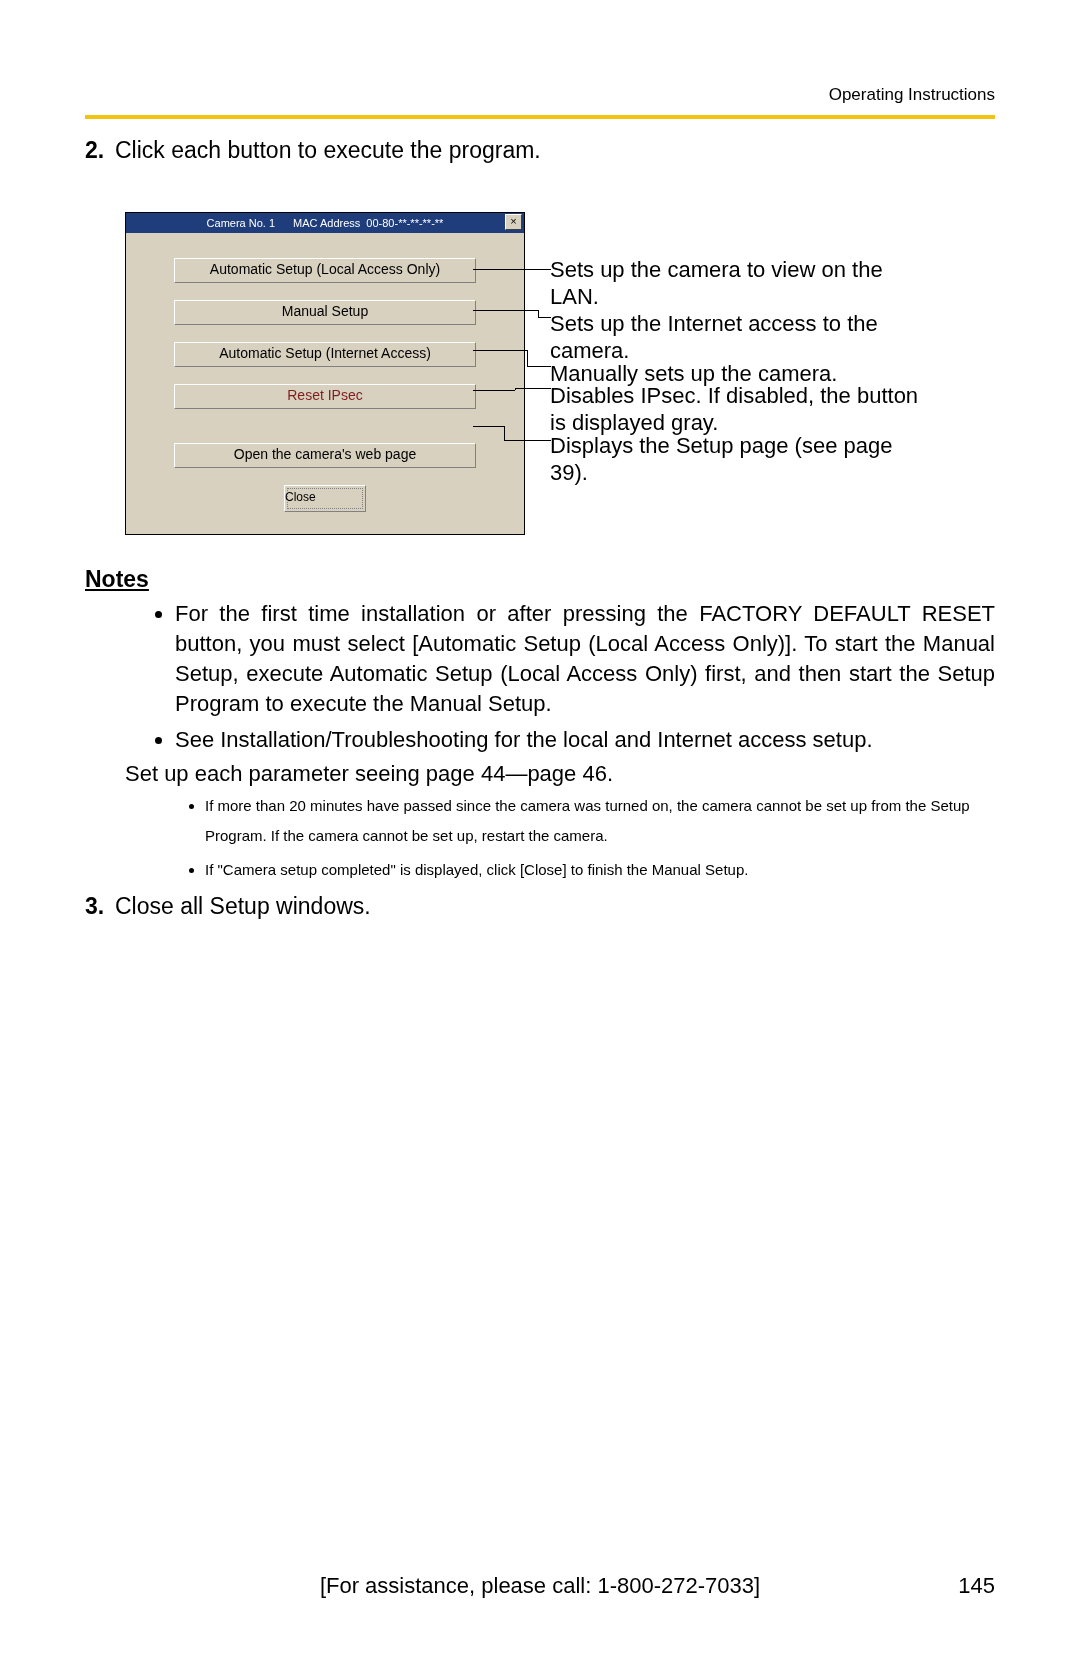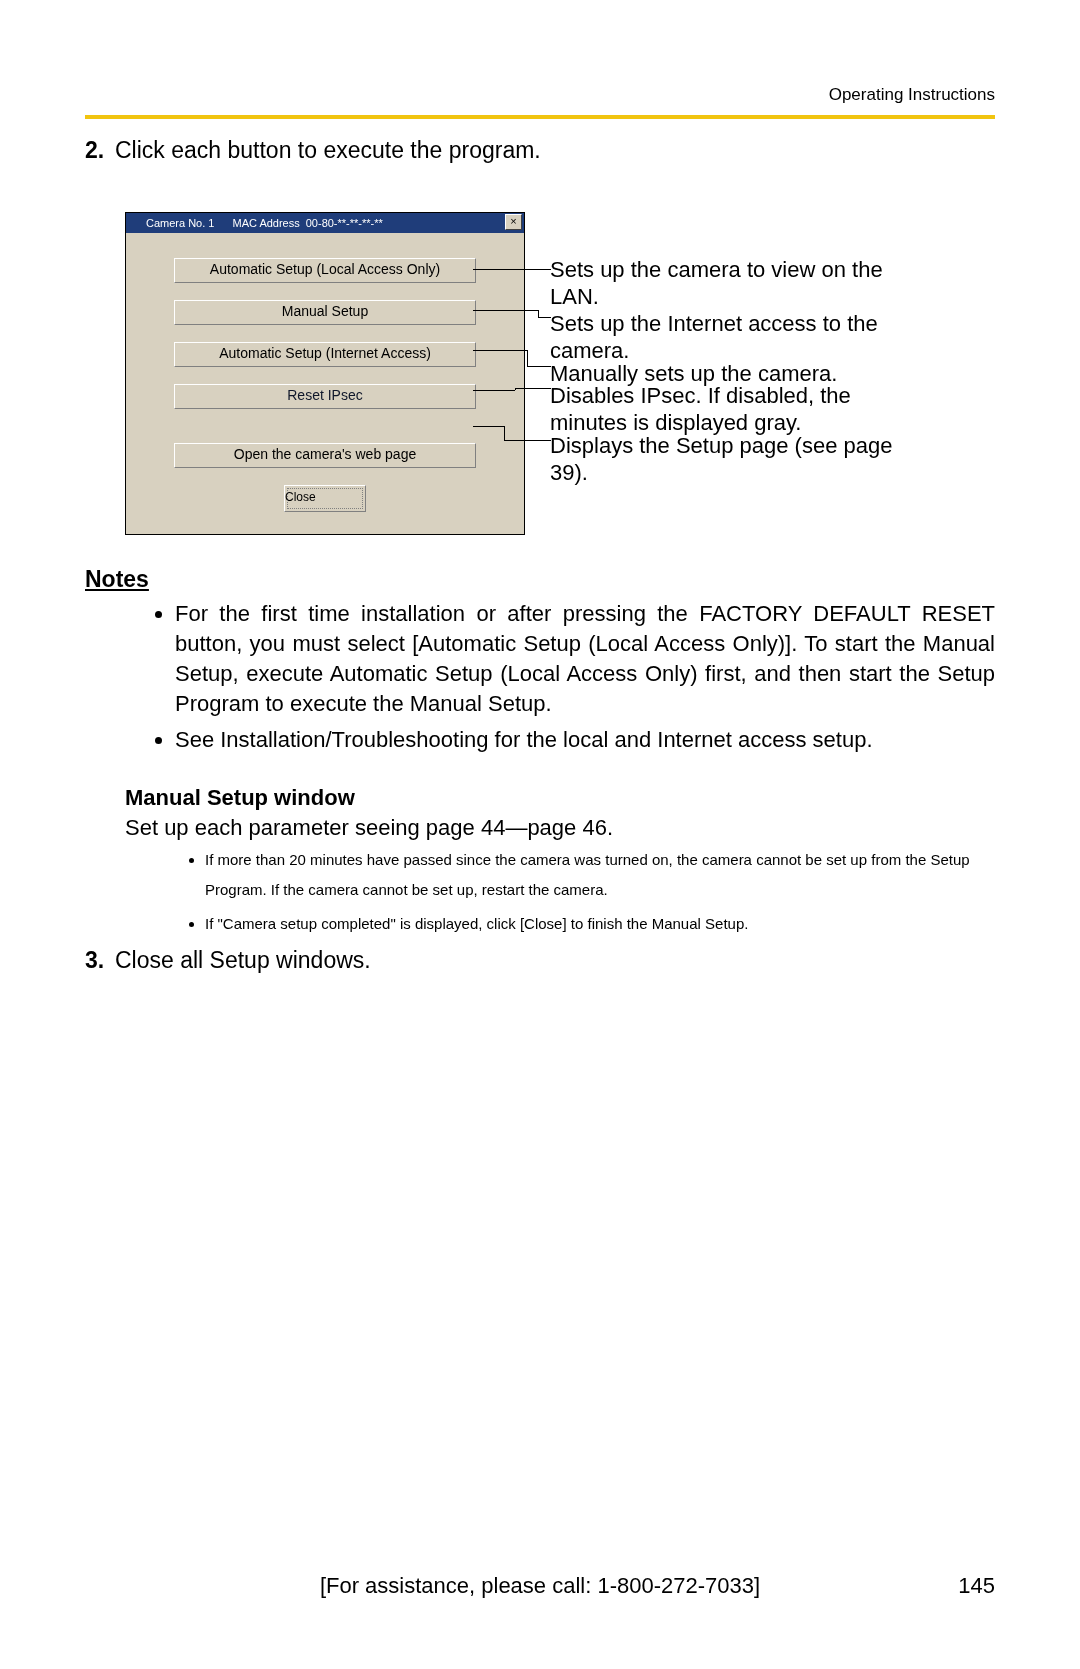--- a/index.html
+++ b/index.html
@@ -5,25 +5,25 @@
   html,body{margin:0;padding:0;background:#fff;font-family:Arial,Helvetica,sans-serif;color:#000;}
   .page{width:1080px;height:1669px;position:relative;margin:0 auto;background:#fff;box-sizing:border-box;padding:100px 85px 60px 85px;}
   .rule{position:absolute;left:85px;right:85px;top:115px;height:4px;background:#f1c40f;}
   .header-right{position:absolute;right:85px;top:85px;font-size:17px;}
   .step-block{position:relative;margin-top:37px;}
   .step-num{font-weight:bold;font-size:23px;position:absolute;left:0;top:0;}
   .step-txt{font-size:23px;margin-left:30px;}
   
   .figure{position:relative;height:310px;margin-top:48px;margin-left:40px;}
   .dialog{position:absolute;left:0;top:0;width:398px;background:#d8d1c0;border:1px solid #000;}
-  .dialog-title{height:18px;background:#1f3d7a;color:#fff;font-size:11px;padding:1px 20px;display:flex;align-items:center;position:relative;font-family:Tahoma,Arial,sans-serif;}
+  .dialog-title{height:18px;background:#1f3d7a;color:#fff;font-size:11px;padding:1px 11px;display:flex;align-items:center;position:relative;font-family:Tahoma,Arial,sans-serif;justify-content:center;}
   .dialog-body{padding:25px 45px 10px 45px;}
   .dlg-btn{display:block;width:300px;height:23px;margin:0 auto 17px auto;background:#d8d1c0;border-top:1px solid #fff;border-left:1px solid #fff;border-right:1px solid #808080;border-bottom:1px solid #808080;font-size:14px;text-align:center;line-height:21px;font-family:Liberation Sans, sans-serif;color:#000;}
   .dlg-btn.gap{margin-bottom:34px;}
-  .dlg-btn.disabled{color:#0f172a;}
+  .dlg-btn.disabled{color:#7f1d1d;}
   .close-btn{display:block;width:80px;height:25px;margin:8px auto 12px auto;background:#d8d1c0;border-top:1px solid #fff;border-left:1px solid #fff;border-right:1px solid #808080;border-bottom:1px solid #808080;font-size:12px;line-height:23px;font-family:Tahoma,Arial,sans-serif;outline:1px dotted #808080;outline-offset:-4px;}
   .dlg-x{position:absolute;right:2px;top:1px;width:15px;height:14px;background:#d8d1c0;border-top:1px solid #fff;border-left:1px solid #fff;border-right:1px solid #404040;border-bottom:1px solid #404040;font-size:11px;line-height:12px;text-align:center;color:#000;font-family:Arial,sans-serif;}
   .callouts{position:absolute;left:425px;top:0;font-size:22px;line-height:27px;width:380px;}
   .co{position:absolute;left:0;}
   .lead{position:absolute;border-top:1px solid #000;height:1px;}
   .hook{position:absolute;border-left:1px solid #000;width:1px;}
   
   .notes-h{font-size:23px;font-weight:bold;text-decoration:underline;margin-top:44px;}
   ul.notes{list-style:disc;margin:6px 0 0 0;padding-left:90px;font-size:22px;line-height:30px;}
   ul.notes li{margin-bottom:6px;text-align:justify;}
@@ -79,32 +79,31 @@
     <div class="hook" style="left:390px;top:176px;height:2px;"></div>
       <div class="lead" style="left:390px;top:176px;width:36px;"></div>
     <div class="lead" style="left:348px;top:214px;width:31px;"></div>
     <div class="hook" style="left:379px;top:214px;height:14px;"></div>
       <div class="lead" style="left:379px;top:228px;width:47px;"></div>
 
     <div class="callouts">
       <div class="co" style="top:44px;">Sets up the camera to view on the LAN.</div>
       <div class="co" style="top:98px;">Sets up the Internet access to the camera.</div>
       <div class="co" style="top:148px;">Manually sets up the camera.</div>
-      <div class="co" style="top:170px;">Disables IPsec. If disabled, the minutes is displayed gray.</div>
+      <div class="co" style="top:170px;">Disables IPsec. If disabled, the button is displayed gray.</div>
       <div class="co" style="top:220px;">Displays the Setup page (see page 39).</div>
     </div>
   </div>
 
   <div class="notes-h">Notes</div>
   <ul class="notes">
     <li>For the first time installation or after pressing the FACTORY DEFAULT RESET button, you must select [Automatic Setup (Local Access Only)]. To start the Manual Setup, execute Automatic Setup (Local Access Only) first, and then start the Setup Program to execute the Manual Setup.</li>
     <li>See Installation/Troubleshooting for the local and Internet access setup.</li>
   </ul>
 
-  <div class="sub-h">Manual Setup window</div>
   <div class="sub-p">Set up each parameter seeing page 44—page 46.</div>
   <ul class="sub">
     <li>If more than 20 minutes have passed since the camera was turned on, the camera cannot be set up from the Setup Program. If the camera cannot be set up, restart the camera.</li>
   </ul>
 
   <ul class="sub later">
     <li>If "Camera setup completed" is displayed, click [Close] to finish the Manual Setup.</li>
   </ul>
 
   <div class="step-block" style="margin-top:8px;">

